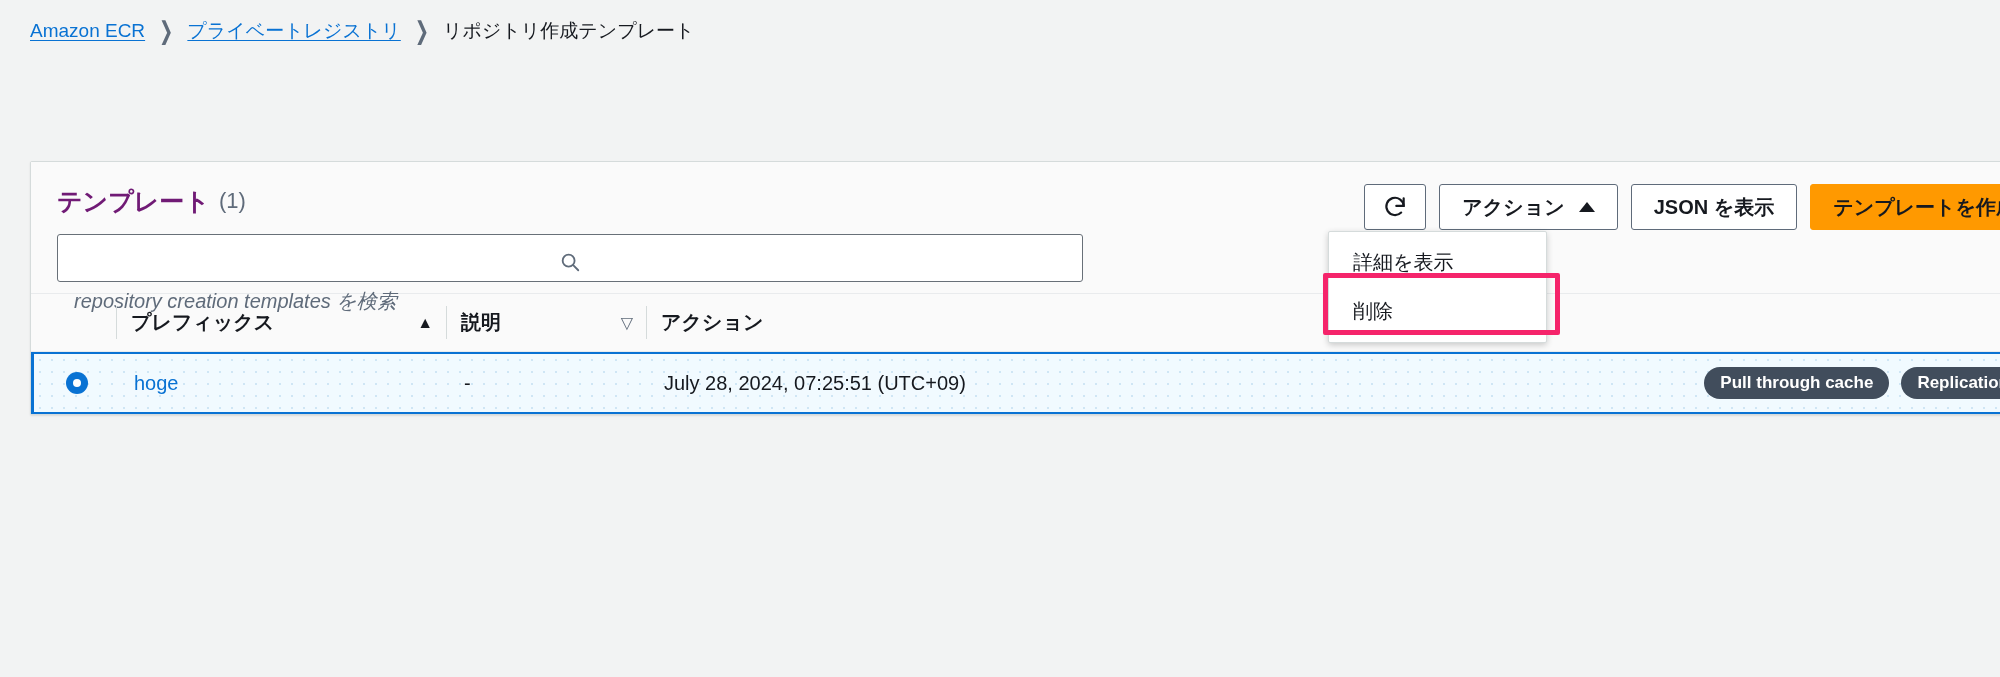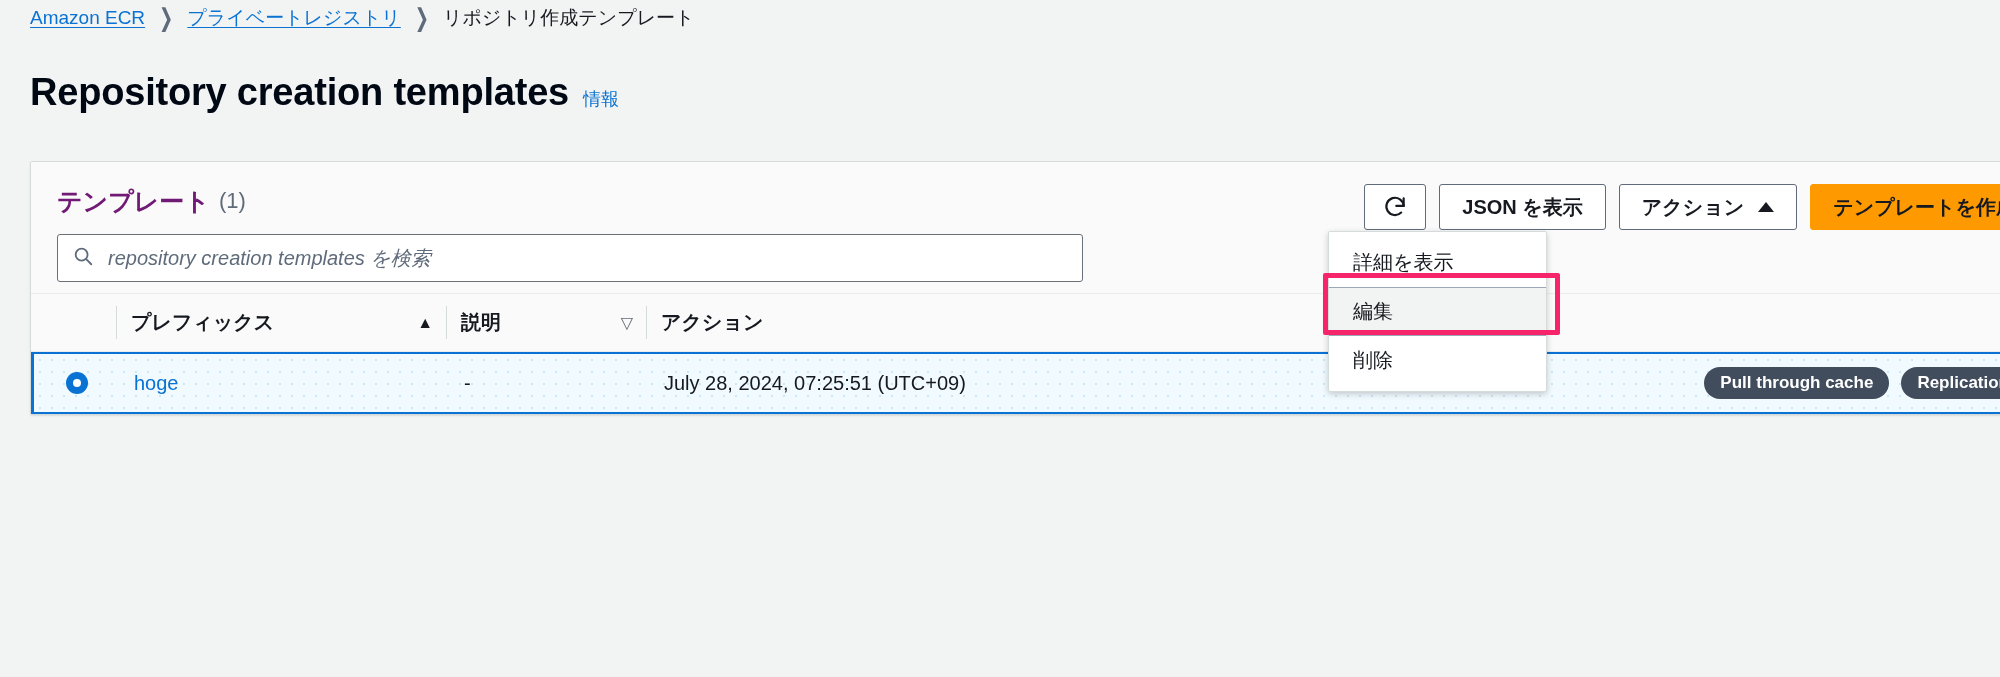--- a/index.html
+++ b/index.html
@@ -13,21 +13,21 @@
   }
   #page {
     position: relative;
     width: 2000px; height: 677px;
     background: #f2f3f3;
   }
 
   
   .breadcrumb {
     position: absolute;
-    left: 30px; top: 3px;
+    left: 30px; top: 16px;
     display: flex; align-items: center;
     height: 30px;
     font-size: 19px;
     color: #16191f;
   }
   .crumb-link {
     color: #0972d3;
     text-decoration: underline;
     text-underline-offset: 3px;
     white-space: nowrap;
@@ -146,20 +146,21 @@
   .search-wrap {
     position: absolute;
     left: 26px; top: 72px;
     width: 1026px; height: 48px;
     display: flex; align-items: center;
     background: #ffffff;
     border: 1px solid #687078;
     border-radius: 3px;
     padding: 16px 14px;
     gap: 12px;
+    flex-direction: column;
   }
   .search-icon { flex: 0 0 auto; display: block; }
   .search-input {
     border: none; outline: none;
     width: 100%;
     font-family: inherit;
     font-size: 20px;
     font-style: italic;
     color: #5f6b7a;
     background: transparent;
@@ -296,24 +297,20 @@
 <div id="page">
 
   <nav class="breadcrumb">
     <span class="crumb-link">Amazon ECR</span>
     <span class="crumb-sep">❯</span>
     <span class="crumb-link">プライベートレジストリ</span>
     <span class="crumb-sep">❯</span>
     <span class="crumb-current">リポジトリ作成テンプレート</span>
   </nav>
 
-  <div class="page-title-row">
-    <h1 class="page-title">Repository creation templates</h1>
-    <a class="info-link">情報</a>
-  </div>
 
   <section class="card">
 
     <div class="card-header">
 
       <div class="card-title-row">
         <span class="card-title">テンプレート</span>
         <span class="card-count">(1)</span>
       </div>
 
@@ -321,43 +318,42 @@
 
         <button class="btn btn-icon">
           <span>
             <svg class="refresh-svg" width="26" height="26" viewBox="0 0 24 24" fill="none" stroke="#16191f" stroke-width="2" stroke-linecap="round">
               <path d="M20 11a8 8 0 1 0-2.3 6.1"></path>
               <polyline points="20 4 20 11 13.2 11" fill="none"></polyline>
             </svg>
           </span>
         </button>
 
-        <button class="btn">JSON を表示</button>
-
         <button class="btn btn-actions">
           <span>アクション</span>
           <span class="caret-up"></span>
         </button>
+
+        <button class="btn">JSON を表示</button>
 
         <button class="btn btn-primary">テンプレートを作成</button>
       </div>
 
       <div class="search-wrap">
         <span class="search-icon">
           <svg width="22" height="22" viewBox="0 0 24 24" fill="none" stroke="#5f6b7a" stroke-width="2" stroke-linecap="round">
             <circle cx="10.5" cy="10.5" r="6.5"></circle>
             <line x1="15.5" y1="15.5" x2="21" y2="21"></line>
           </svg>
         </span>
         <input class="search-input" type="text" placeholder="repository creation templates を検索" style="">
       </div>
 
       <div class="dropdown">
         <div class="menu-item">詳細を表示</div>
-        <div class="menu-item hovered">編集</div>
         <div class="menu-item">削除</div>
       </div>
 
       <div class="annot-box"></div>
     </div>
 
     <div class="table">
 
       <div class="thead">
         <div class="th col-sel">

